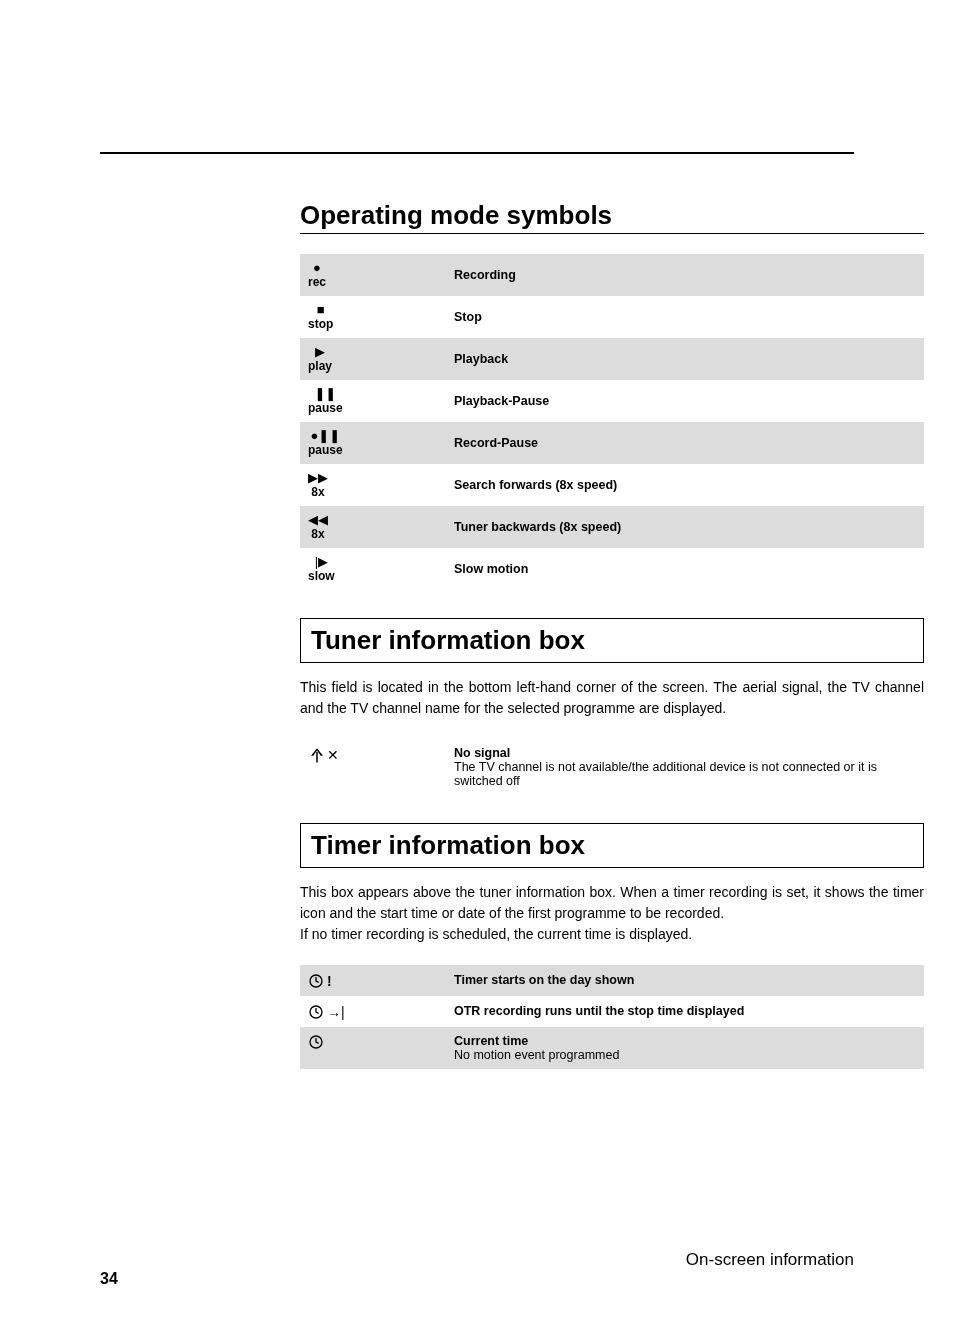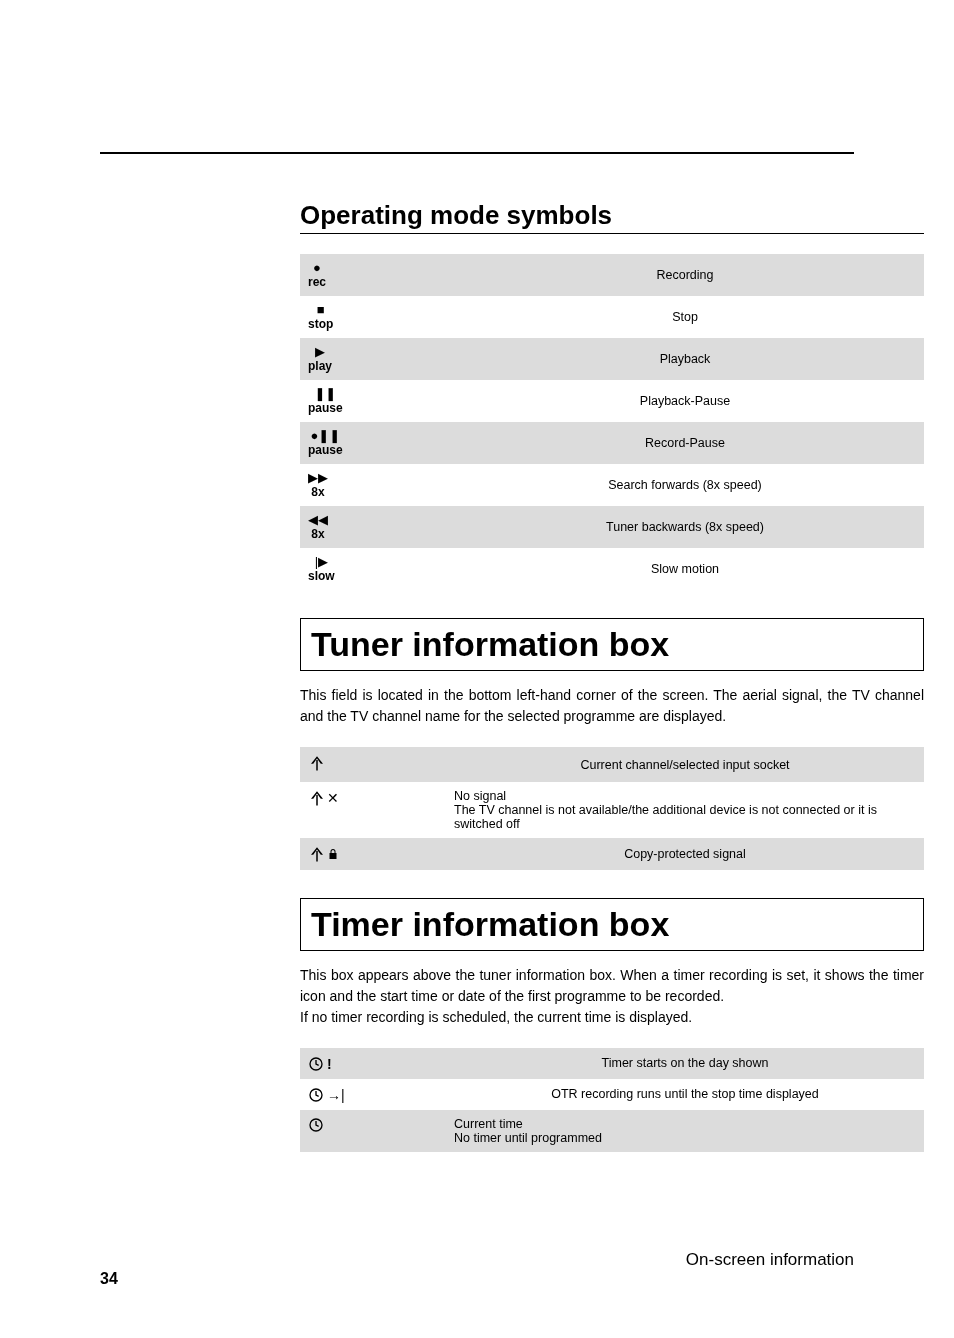--- a/index.html
+++ b/index.html
@@ -31,21 +31,21 @@
     width: 624px;
   }
   h1.section {
     font-size: 26px;
     font-weight: 700;
     margin: 0 0 6px 0;
     padding-bottom: 2px;
     border-bottom: 1.5px solid #000;
   }
   h1.boxed {
-    font-size: 34px;
+    font-size: 26px;
     font-weight: 700;
     margin: 28px 0 14px 0;
     border: 1.5px solid #000;
     padding: 6px 10px;
     display: block;
   }
   p.body {
     font-size: 14px;
     line-height: 1.5;
     text-align: justify;
@@ -95,21 +95,21 @@
     bottom: 50px;
     font-size: 16px;
     font-weight: 700;
   }
   .footer-title {
     position: absolute;
     right: 100px;
     bottom: 68px;
     font-size: 17px;
   }
-  .bold { font-weight: 400; text-align: center; }
+  .bold { font-weight: 700; }
 </style>
 </head>
 <body>
 
 <div class="page">
   <div class="top-rule"></div>
 
   <div class="content">
 
     <h1 class="section">Operating mode symbols</h1>
@@ -189,54 +189,32 @@
         <td class="bold">Slow motion</td>
       </tr>
     </tbody>
       </table>
 
     <h1 class="boxed">Tuner information box</h1>
     <p class="body">This field is located in the bottom left-hand corner of the screen. The aerial signal, the TV channel and the TV channel name for the selected programme are displayed.</p>
 
     <table class="symbol-table">
       <tbody>
-          <tr class="shade">
-        <td class="iconcell">
-          <span class="big-icon">
-            <svg width="18" height="18" viewBox="0 0 24 24">
-                  <path d="M12 3 L4 13 L7 13 L12 6 L17 13 L20 13 Z M11 8 L11 22 L13 22 L13 8 Z" fill="#000"></path>
-                </svg>
-          </span>
-        </td>
-        <td class="bold">Current channel/selected input socket</td>
-      </tr>
       <tr>
         <td class="iconcell" style="vertical-align:top;">
           <span class="big-icon" style="white-space:nowrap;">
             <svg width="18" height="18" viewBox="0 0 24 24" style="vertical-align:middle;">
                   <path d="M12 3 L4 13 L7 13 L12 6 L17 13 L20 13 Z M11 8 L11 22 L13 22 L13 8 Z" fill="#000"></path>
                 </svg><span style="font-size:14px;vertical-align:middle;margin-left:1px;">✕</span>
           </span>
         </td>
         <td>
           <span class="bold">No signal</span><br>
           <span>The TV channel is not available/the additional device is not connected or it is switched off</span>
         </td>
-      </tr>
-      <tr class="shade">
-        <td class="iconcell">
-          <span class="big-icon" style="white-space:nowrap;">
-            <svg width="18" height="18" viewBox="0 0 24 24" style="vertical-align:middle;">
-                  <path d="M12 3 L4 13 L7 13 L12 6 L17 13 L20 13 Z M11 8 L11 22 L13 22 L13 8 Z" fill="#000"></path>
-                </svg><svg width="12" height="14" viewBox="0 0 24 24" style="vertical-align:middle;margin-left:1px;">
-                  <path d="M7 10 V7 a5 5 0 0 1 10 0 V10 H19 V22 H5 V10 Z M9 10 H15 V7 a3 3 0 0 0 -6 0 Z" fill="#000"></path>
-                </svg>
-          </span>
-        </td>
-        <td class="bold">Copy-protected signal</td>
       </tr>
     </tbody>
       </table>
 
     <h1 class="boxed">Timer information box</h1>
     <p class="body">
       <span>This box appears above the tuner information box. When a timer recording is set, it shows the timer icon and the start time or date of the first programme to be recorded.</span><br>
       <span>If no timer recording is scheduled, the current time is displayed.</span><br>
     </p>
 
@@ -268,21 +246,21 @@
         <td class="iconcell" style="vertical-align:top;">
           <span class="big-icon">
             <svg width="16" height="16" viewBox="0 0 24 24">
                   <circle cx="12" cy="12" r="9" fill="none" stroke="#000" stroke-width="2"></circle>
                   <path d="M12 6 V12 L16 14" fill="none" stroke="#000" stroke-width="2"></path>
                 </svg>
           </span>
         </td>
         <td>
           <span class="bold">Current time</span><br>
-          <span>No timer until programmed</span>
+          <span>No motion event programmed</span>
         </td>
       </tr>
     </tbody>
       </table>
 
   </div>
 
   <div class="page-number">34</div>
   <div class="footer-title">On-screen information</div>
 </div>

